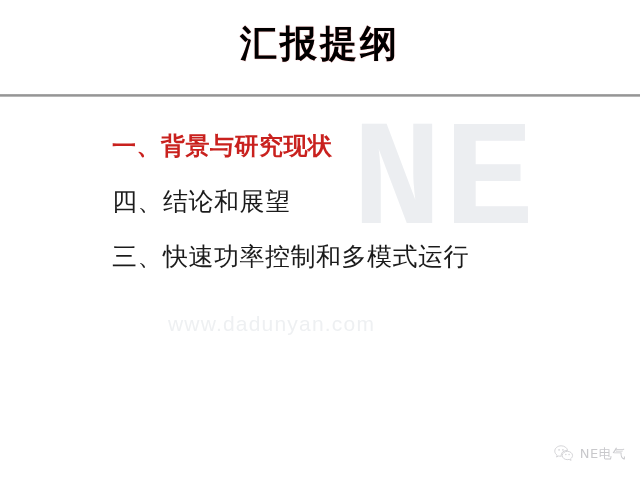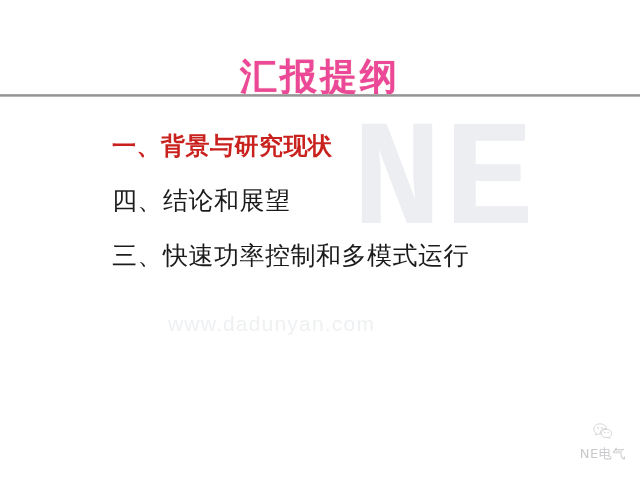--- a/index.html
+++ b/index.html
@@ -57,25 +57,24 @@
     top: 24px;
     width: 640px;
     text-align: center;
     z-index: 2;
   }
   .title {
     display: inline-block;
     font-size: 37px;
     line-height: 44px;
     font-weight: 700;
-    color: #ec4899;
+    color: #000000;
     letter-spacing: 3px;
-    font-family: Liberation Sans, sans-serif;
+    font-family: Liberation Mono, monospace;
     text-shadow: 0 0 1px rgba(221,26,22,0.55);
-    margin-top: 31px;
   }
 
   
   .divider {
     position: absolute;
     left: 0;
     top: 94px;
     width: 640px;
     height: 3px;
     z-index: 2;
@@ -91,39 +90,38 @@
     z-index: 2;
   }
   .outline-item {
     font-size: 25px;
     line-height: 30px;
     height: 30px;
     margin-bottom: 25px;
     color: #1b1b1b;
     letter-spacing: 0.5px;
     white-space: nowrap;
-    font-family: Liberation Serif, serif;
+    font-family: Liberation Sans, sans-serif;
   }
   .outline-item.active {
     color: #c9211e;
     font-weight: 700;
     font-size: 24px;
   }
 
   
   .footer-logo {
     position: absolute;
     right: 14px;
     bottom: 17px;
     display: flex;
     align-items: center;
     gap: 6px;
     z-index: 3;
     opacity: 0.42;
-    flex-direction: column;
   }
   .wechat-icon {
     width: 20px;
     height: 17px;
     display: block;
   }
   .footer-text {
     font-size: 13px;
     line-height: 16px;
     color: #7d7d85;

